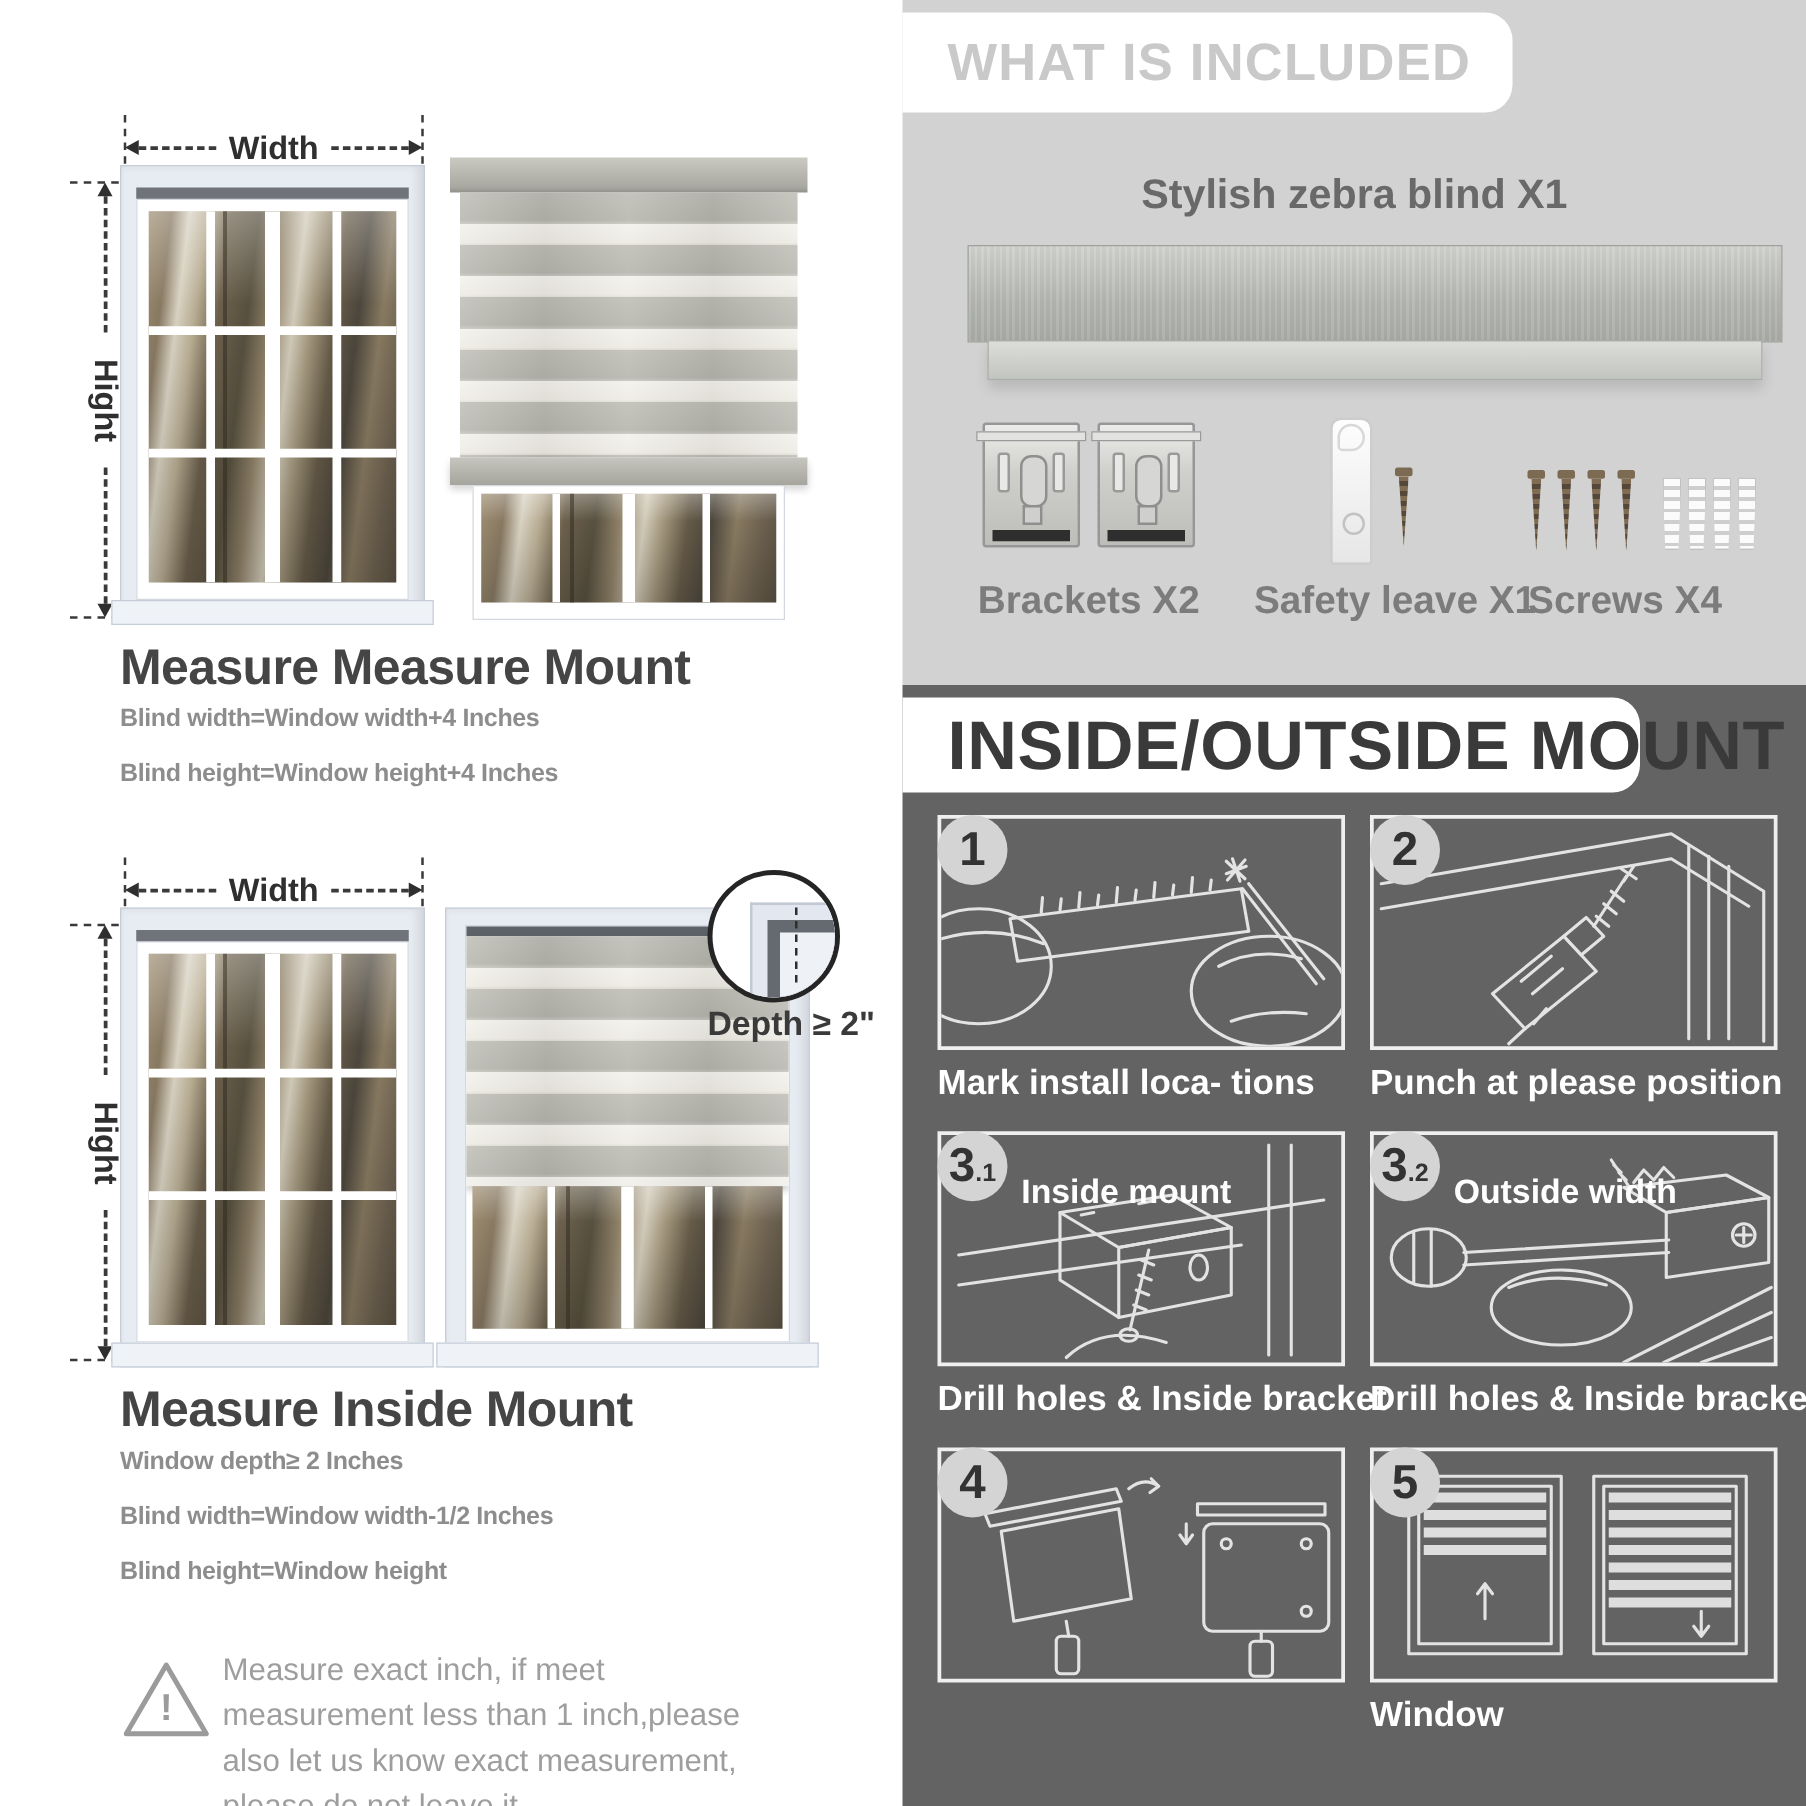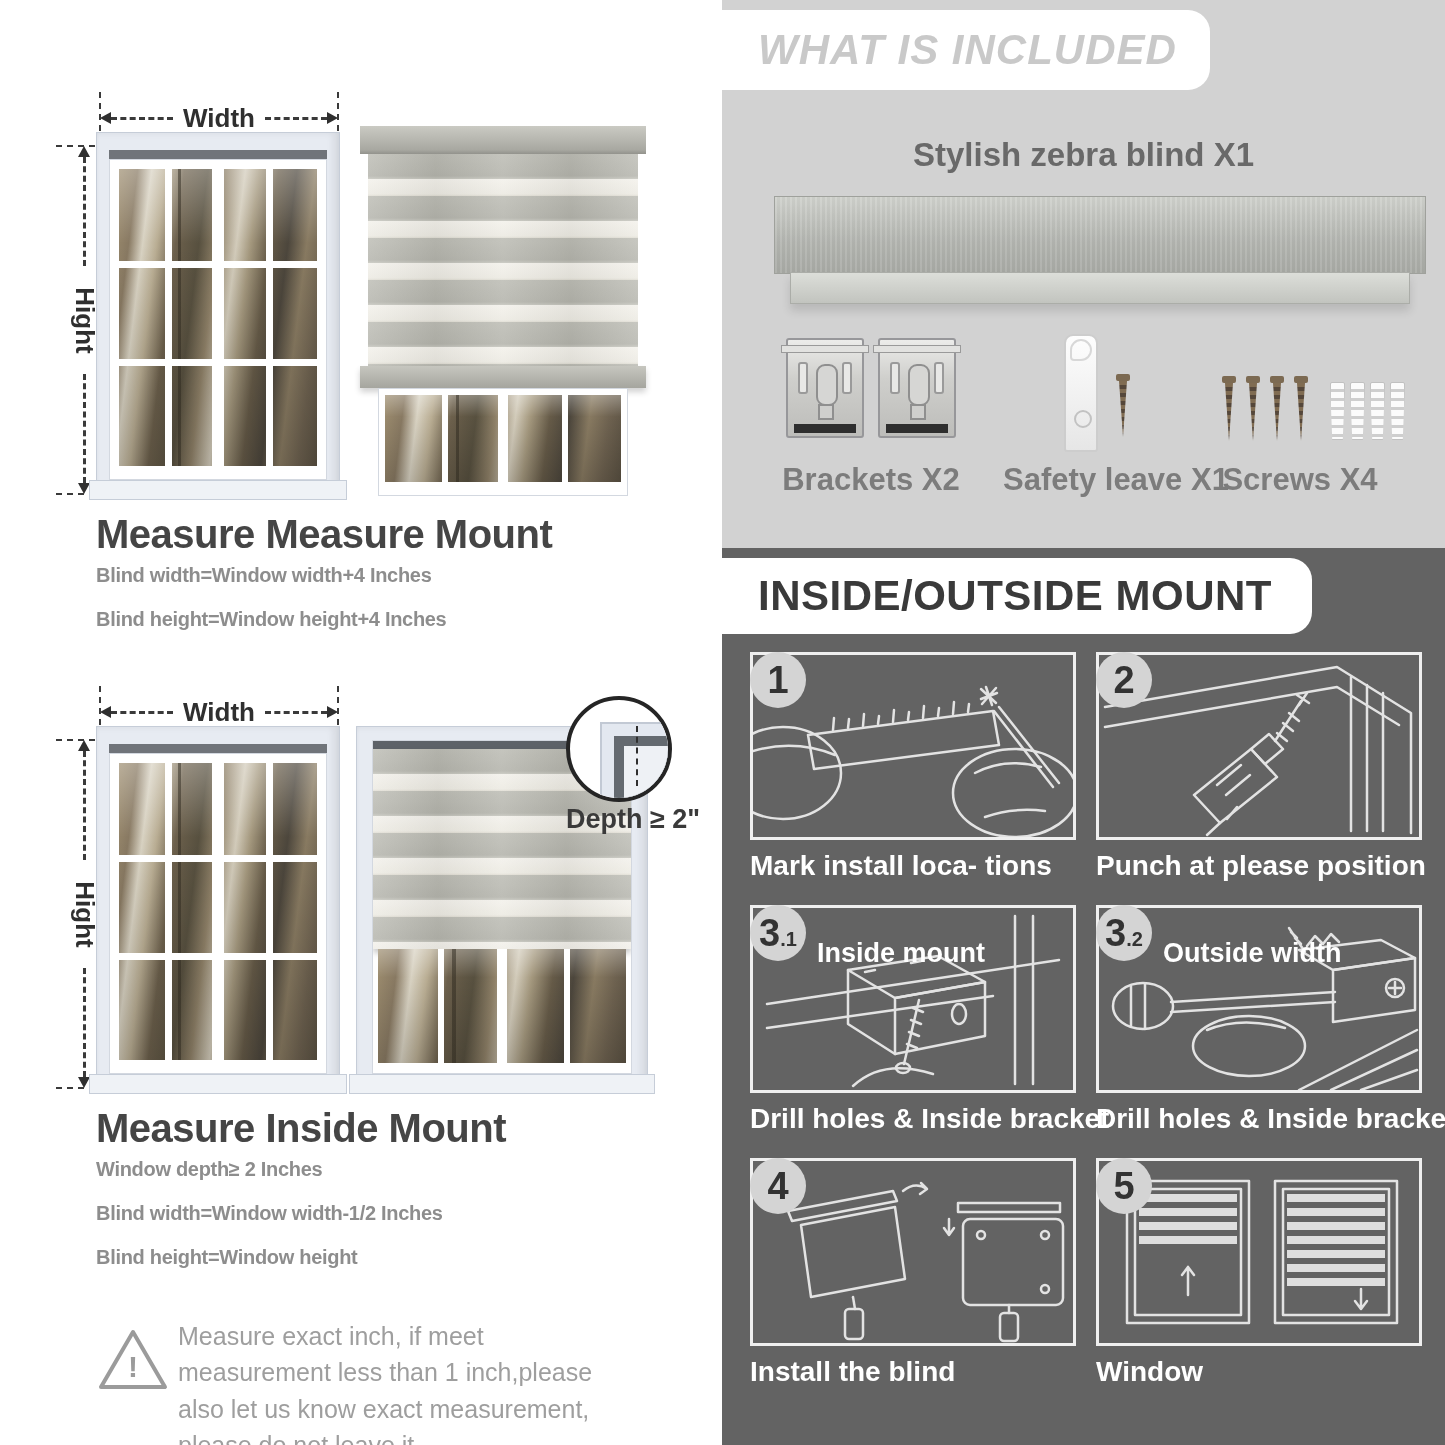--- a/index.html
+++ b/index.html
@@ -73,21 +73,21 @@
   .sec-line{position:absolute;left:96px;font-size:20px;font-weight:700;color:#8d8d8d;letter-spacing:-0.3px;white-space:nowrap;}
 
   .warn-tri{position:absolute;left:96px;top:1326px;width:74px;height:68px;}
   .warn-excl{position:absolute;left:0;right:0;top:24px;text-align:center;font-weight:700;font-size:30px;color:#9b9b9b;}
   .warn-text{position:absolute;left:178px;top:1318px;width:452px;font-size:25px;font-weight:400;color:#9e9e9e;line-height:1.45;}
 
   
   .included{position:absolute;left:722px;top:0;width:723px;height:548px;background:#d2d2d2;}
   .included-banner{position:absolute;left:0;top:10px;width:488px;height:80px;background:#fff;
         border-radius:0 22px 22px 0;color:#c9c9c9;font-size:42px;font-weight:700;letter-spacing:1px;
-        line-height:80px;padding-left:36px;box-sizing:border-box;white-space:nowrap;font-style:italic;}
+        line-height:80px;padding-left:36px;box-sizing:border-box;white-space:nowrap;}
   .blind-label{position:absolute;left:0;top:136px;width:723px;text-align:center;font-size:33px;font-weight:700;color:#696969;}
   .headrail{position:absolute;left:52px;top:196px;width:650px;height:76px;border:1px solid #9fa19c;
         background:repeating-linear-gradient(90deg, rgba(255,255,255,.10) 0 2px, rgba(0,0,0,.02) 2px 5px),
         linear-gradient(180deg,#cfd1cc,#b2b4af 60%,#a7a9a4);}
   .headrail-under{position:absolute;left:68px;top:272px;width:618px;height:30px;border:1px solid #abada8;
         background:linear-gradient(180deg,#dcded9,#c2c4bf);box-shadow:0 7px 10px rgba(0,0,0,.12);}
   .item-label{position:absolute;top:462px;text-align:center;font-size:31px;font-weight:700;color:#7c7c7c;white-space:nowrap;}
 
   .bracket{position:absolute;top:338px;width:78px;height:100px;border:2px solid #97979a;border-radius:3px;
         background:linear-gradient(180deg,#ececea 0%,#cfcfcc 40%,#bdbdba 100%);box-sizing:border-box;}
@@ -105,21 +105,21 @@
   .screw{position:absolute;width:14px;}
   .screw .head{width:14px;height:7px;background:#7c6a52;border-radius:2px;}
   .screw .shaft{width:8px;margin:0 auto;background:repeating-linear-gradient(180deg,#806c52 0 4px,#55473a 4px 8px);
         clip-path:polygon(0 0,100% 0,50% 100%);}
   .anchor{position:absolute;top:382px;width:13px;height:56px;border:1px solid #c0c0c0;border-radius:2px;
         background:repeating-linear-gradient(180deg,rgba(255,255,255,.92) 0 6px,rgba(205,205,205,.8) 6px 9px);
         clip-path:polygon(0 0,100% 0,85% 100%,15% 100%);}
 
   .mount{position:absolute;left:722px;top:548px;width:723px;height:897px;background:#636363;}
   .mount-banner{position:absolute;left:0;top:10px;width:590px;height:76px;background:#fff;
-        border-radius:0 22px 22px 0;color:#3a3a3a;font-size:42px;font-weight:700;letter-spacing:0.5px;
+        border-radius:0 22px 22px 0;color:#3a3a3a;font-size:55px;font-weight:700;letter-spacing:0.5px;
         line-height:76px;padding-left:36px;box-sizing:border-box;white-space:nowrap;}
   .step{position:absolute;width:326px;}
   .panel{position:relative;width:326px;height:188px;border:3px solid #efefef;box-sizing:border-box;background:#636363;}
   .badge{position:absolute;top:-3px;left:-3px;width:56px;height:56px;border-radius:50%;background:#d4d4d4;
         color:#333;display:flex;align-items:center;justify-content:center;font-weight:700;font-size:38px;z-index:3;}
   .badge .sub{font-size:20px;margin-top:12px;}
   .inner-title{position:absolute;top:30px;left:64px;font-size:27px;font-weight:700;color:#fff;z-index:3;white-space:nowrap;}
   .caption{margin-top:10px;font-size:28px;font-weight:700;color:#fff;white-space:nowrap;}
   .panel svg{position:absolute;inset:0;}
 </style>
@@ -422,21 +422,20 @@
           <rect x="205" y="42" width="102" height="9"></rect>
           <rect x="210" y="58" width="100" height="86" rx="7"></rect>
           <circle cx="228" cy="74" r="4"></circle>
             <circle cx="292" cy="74" r="4"></circle>
             <circle cx="292" cy="128" r="4"></circle>
           <path d="M196,58 L196,74 M196,74 L191,67 M196,74 L201,67"></path>
           <path d="M256,144 L256,152"></path>
           <rect x="247" y="152" width="18" height="28" rx="4"></rect>
         </svg>
       </div>
-      <div class="caption">Install the blind</div>
     </div>
 
     <div class="step" style="left:374px;top:610px;">
       <div class="panel">
         <div class="badge">
             <span>5</span>
           </div>
         <svg viewBox="0 0 320 182" fill="none" stroke="#e3e3e3" stroke-width="2.5" stroke-linecap="round" stroke-linejoin="round">
           <rect x="28" y="20" width="122" height="142"></rect>
           <rect x="36" y="28" width="106" height="126"></rect>

